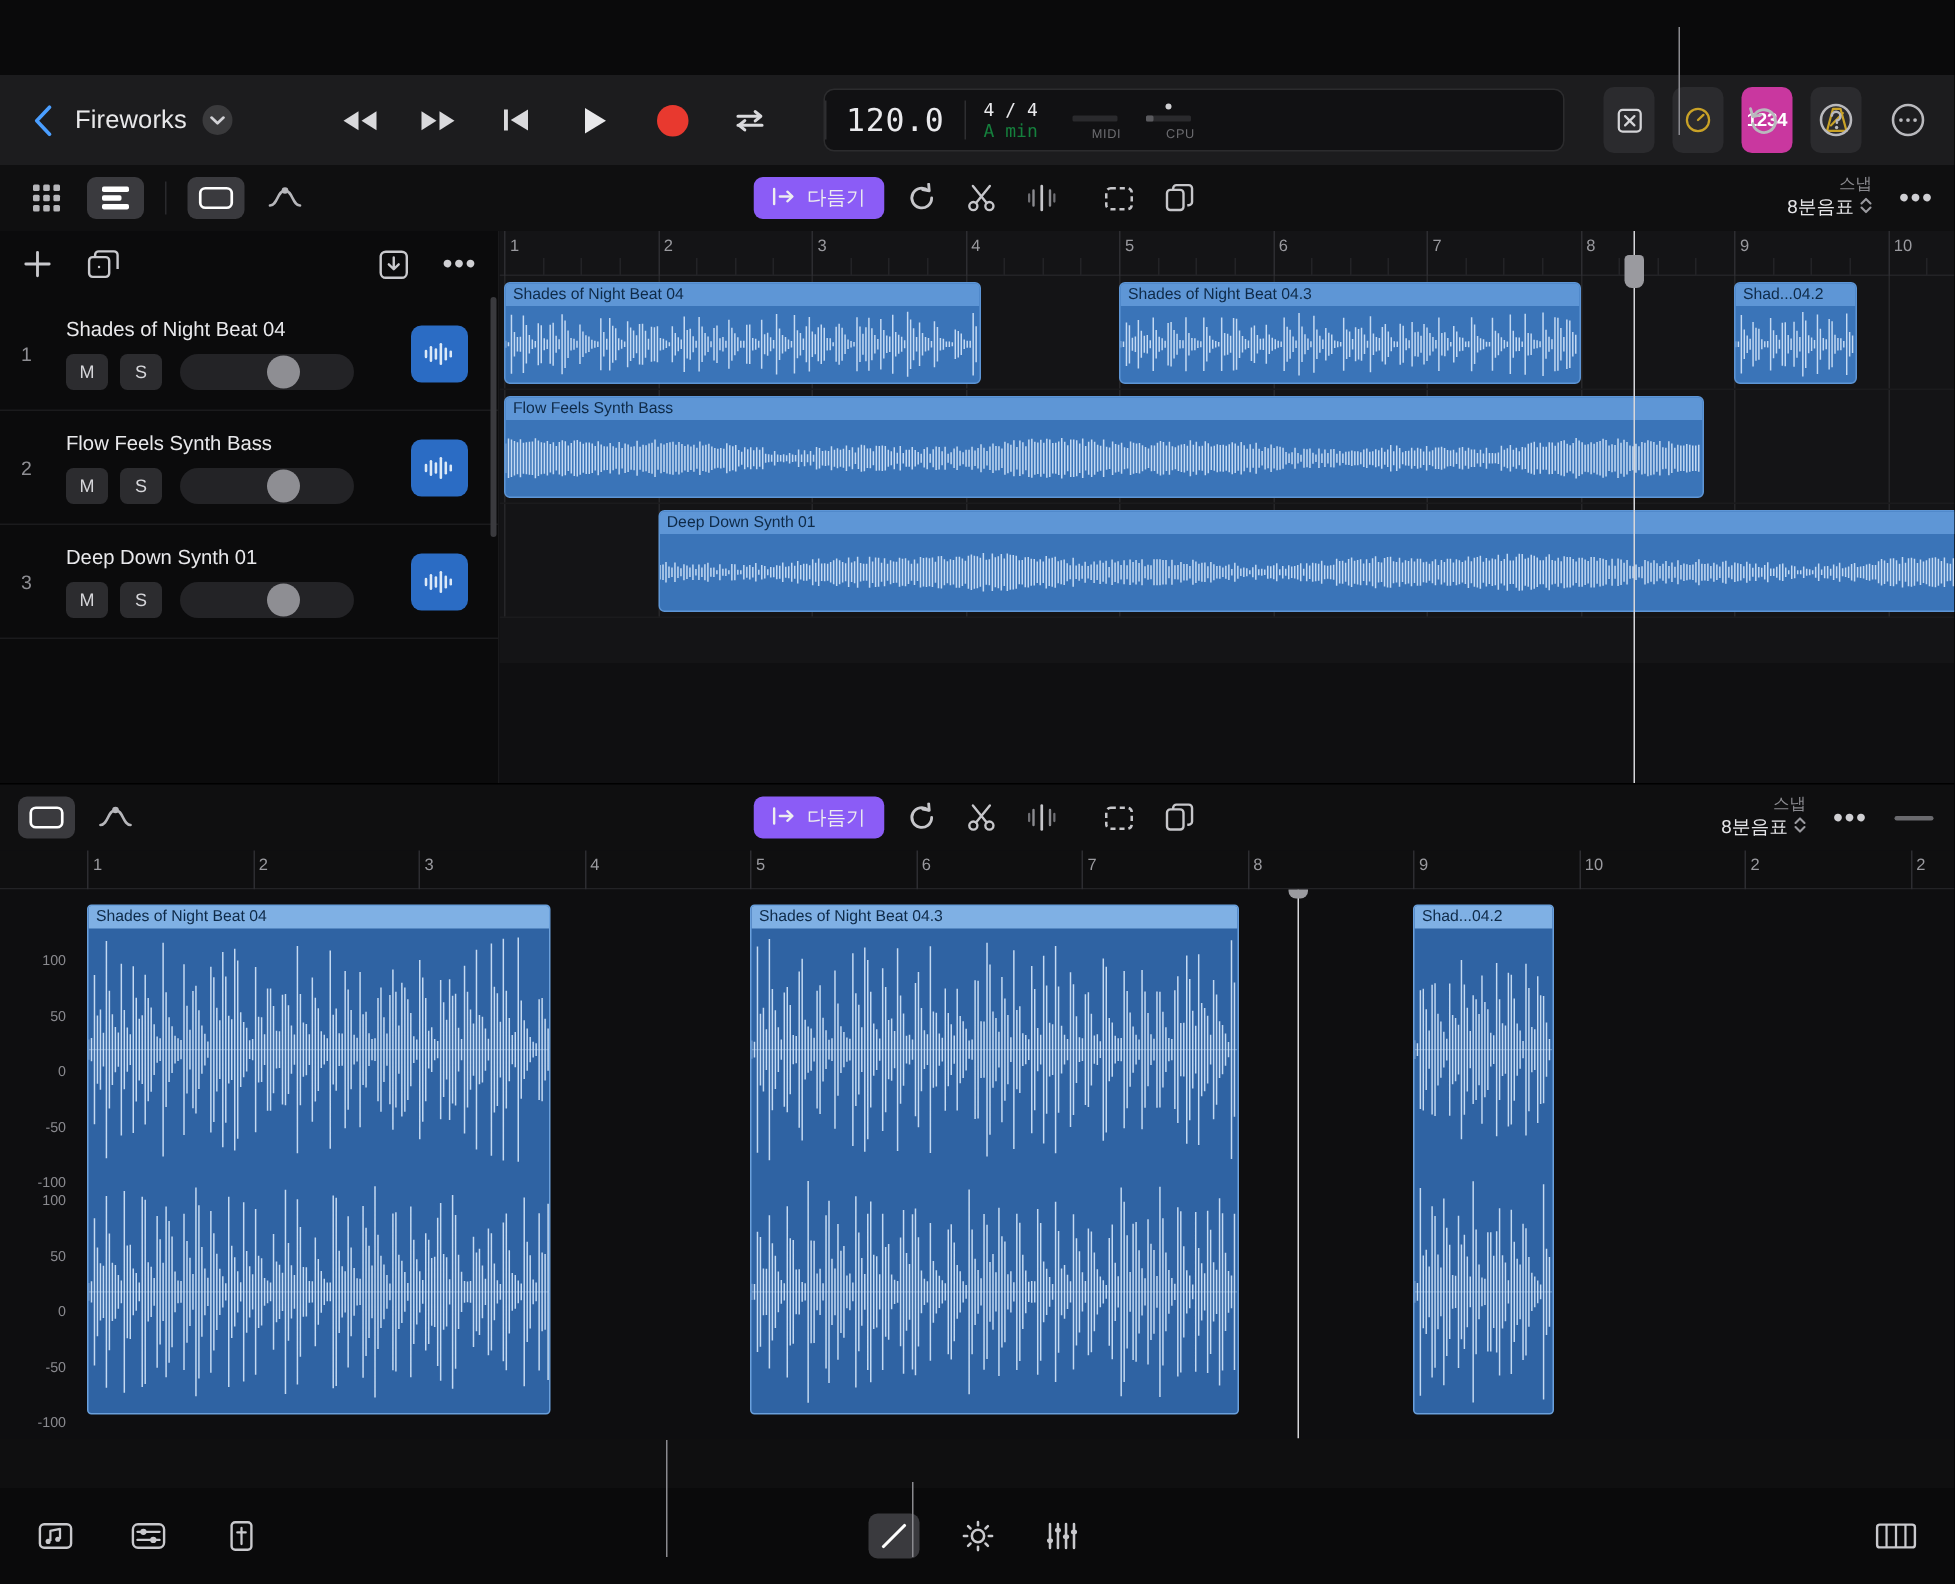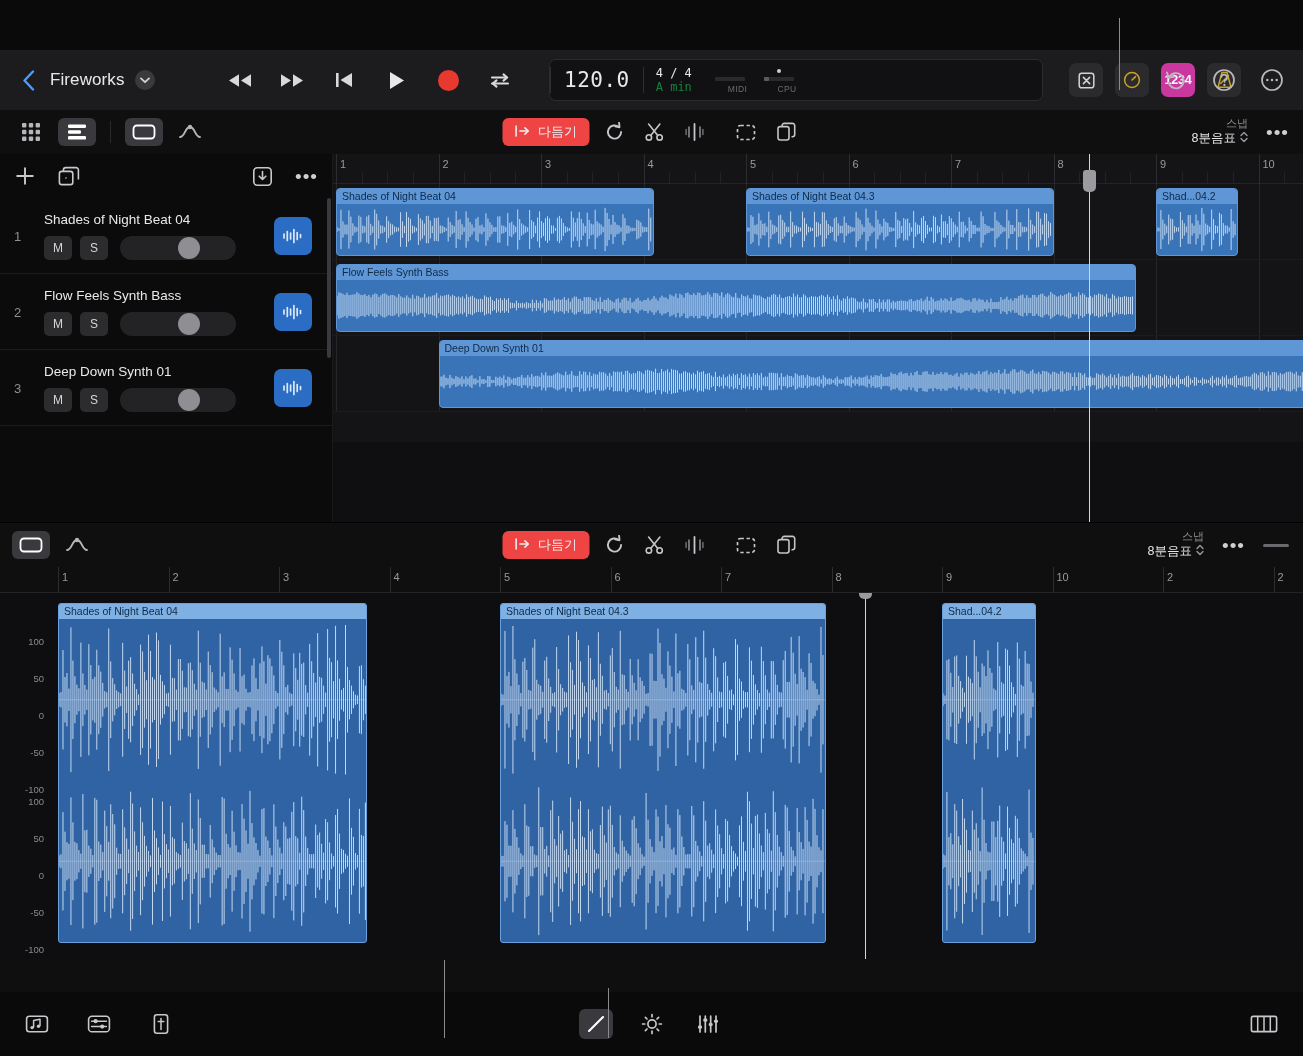--- a/index.html
+++ b/index.html
@@ -64,21 +64,21 @@
   .lcd-sig .b { color: #15803d; font-size: 12px; font-family: "DejaVu Sans Mono", monospace; }
   .lcd-meters { display: flex; align-items: flex-end; padding: 0 12px 6px 8px; gap: 14px; }
   .meter { display: flex; flex-direction: column; align-items: center; gap: 3px; }
   .meter .bar { width: 30px; height: 4px; background: #2a2a2d; border-radius: 1px; }
   .meter .bar i { display:block; height: 100%; background: #5a5a5e; border-radius:1px; }
   .meter .lbl { color: #6c6c70; font-size: 8.5px; letter-spacing: .4px; margin-left: 16px; }
   .meter .dot { width: 4px; height: 4px; border-radius: 50%; background: #cfcfd2; margin-bottom: 1px; }
 
   .tb-right-tools { display: flex; align-items: center; gap: 12px; margin-left: 26px; }
   .sqbtn {
-    width: 34px; height: 34px; border-radius: 7px; background: #2b2b2e;
+    width: 34px; height: 44px; border-radius: 7px; background: #2b2b2e;
     display: flex; align-items: center; justify-content: center; cursor: pointer; color: #d4d4d7;
   }
   .sqbtn.magenta { background: #c9379f; color: #fff; font-size: 12.5px; font-weight: 600; letter-spacing: -.2px; }
   .sqbtn.tuner { color: #c9a227; }
   .tb-far-right { position: absolute; right: 18px; display: flex; align-items: center; gap: 22px; }
   .circ-btn { width: 26px; height: 26px; display:flex; align-items:center; justify-content:center; color: #b9b9bd; cursor: pointer; }
 
   
   .toolrow {
     position: absolute; left: 0; top: 110px; width: 1303px; height: 44px;
@@ -90,21 +90,21 @@
     cursor: pointer; color: #b6b6ba; background: transparent;
   }
   .tgl.on { background: #3a3a3e; color: #fff; }
   .divider-v { width: 1px; height: 22px; background: #2a2a2d; margin: 0 6px; }
 
   .tool-center {
     position: absolute; left: 50%; transform: translateX(-50%);
     display: flex; align-items: center; gap: 10px;
   }
   .pill {
-    height: 28px; border-radius: 6px; background: #ef4444; color: #ededf0;
+    height: 28px; border-radius: 6px; background: #8b5cf6; color: #ededf0;
     display: flex; align-items: center; gap: 7px; padding: 0 12px; font-size: 13px; cursor: pointer;
   }
   .ibtn { width: 30px; height: 28px; display:flex; align-items:center; justify-content:center; color: #c6c6ca; cursor: pointer; }
 
   .tool-right { position: absolute; right: 14px; display: flex; align-items: center; gap: 18px; }
   .snap { display: flex; flex-direction: column; align-items: flex-end; line-height: 1.25; cursor: pointer; }
   .snap .t { color: #8a8a8f; font-size: 11px; }
   .snap .v { color: #e6e6e9; font-size: 12.5px; display: flex; align-items: center; gap: 4px; }
   .dots { color: #cfcfd3; font-size: 19px; letter-spacing: 1px; cursor: pointer; line-height: 1; }
 

